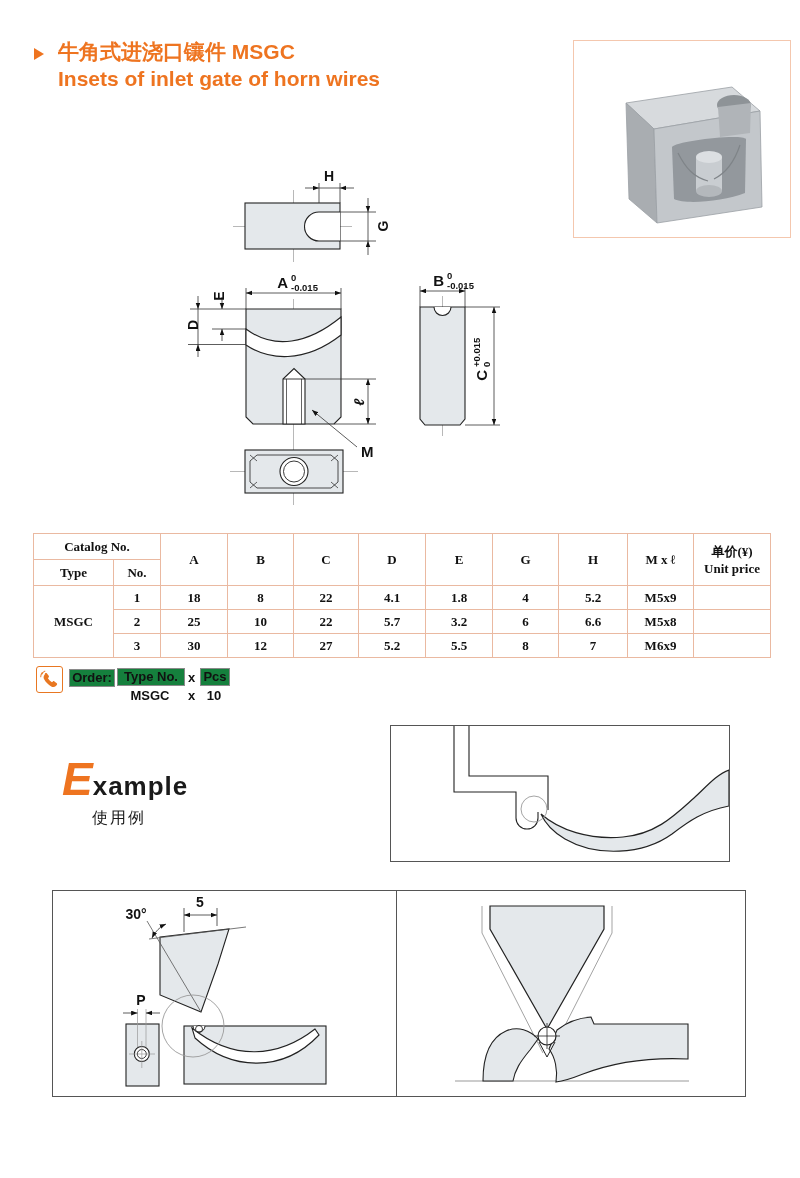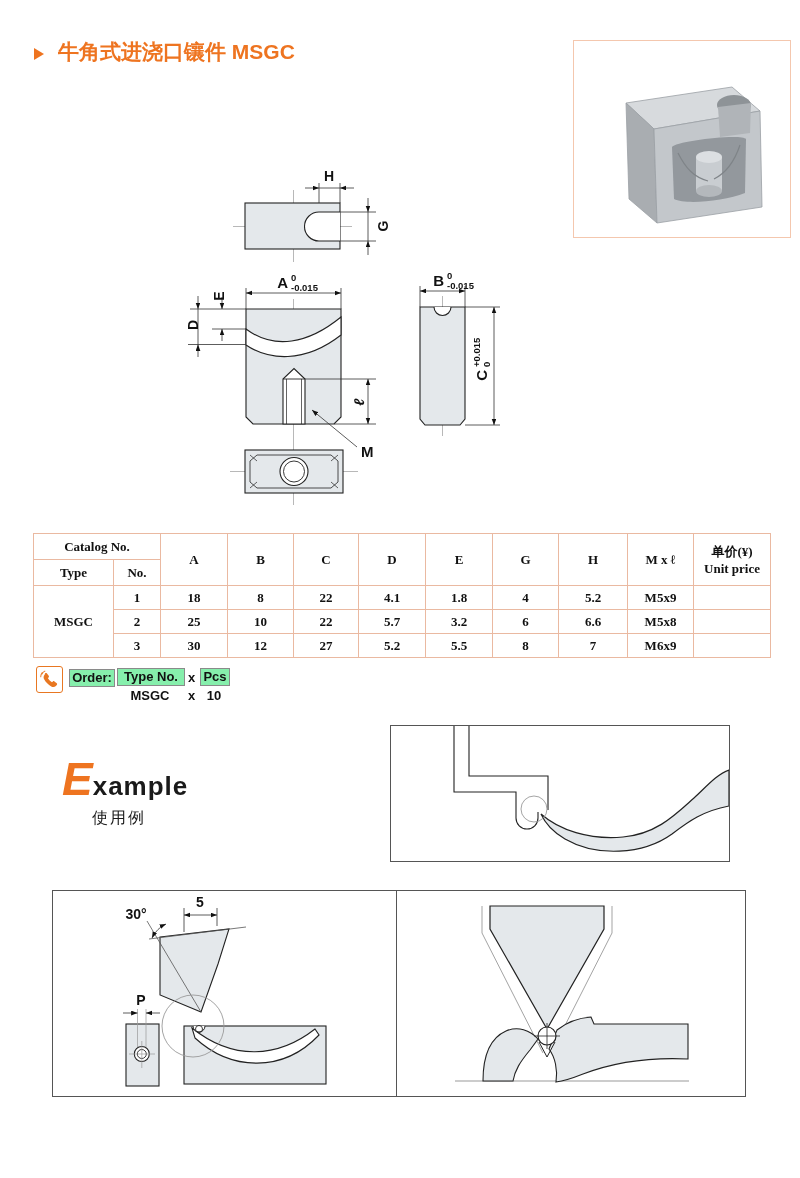--- a/index.html
+++ b/index.html
@@ -21,21 +21,21 @@
   
   .spec-table{position:absolute;left:33px;top:533px;border-collapse:collapse;table-layout:fixed;width:737px;font-family:Liberation Serif, serif;}
   .spec-table td{border:1px solid #eab9a1;text-align:center;vertical-align:middle;
                  font-size:13px;font-weight:bold;padding:0;background:#fff;}
   .spec-table .hrow td{height:25px;}
   .spec-table .drow td{height:23px;}
   .price-en{font-size:13px;}
   
   .order-row{position:absolute;left:36px;top:666px;height:42px;font-size:13px;font-weight:bold;}
   .phone-box{position:absolute;left:0;top:0;width:25px;height:25px;border:1.5px solid #e87722;border-radius:3px;}
-  .obox{position:absolute;border:1px solid #8a8a8a;text-align:center;height:16px;line-height:16px;background:#86efac;}
+  .obox{position:absolute;border:1px solid #8a8a8a;text-align:center;height:16px;line-height:16px;background:#15803d;}
   .order-label{left:33px;top:3px;width:44px;}
   .typeno-box{left:81px;top:2px;width:66px;}
   .times1{position:absolute;left:152px;top:4px;}
   .pcs-box{left:164px;top:2px;width:28px;}
   .sample{position:absolute;top:22px;text-align:center;}
   .sample-type{left:81px;width:66px;}
   .sample-x{left:152px;}
   .sample-qty{left:164px;width:28px;}
   
   .example-head{position:absolute;left:62px;top:752px;}
@@ -50,20 +50,21 @@
   .cell-right{position:absolute;left:344px;top:0;}
 </style>
 </head>
 <body>
 
 <div id="page">
 
   <div class="bullet"></div>
   <div class="title-block">
     <div class="title-zh">牛角式进浇口镶件 MSGC</div>
+    <div class="title-en">Insets of inlet gate of horn wires</div>
   </div>
 
   <div class="photo-box">
     <svg width="214" height="194" viewBox="0 0 214 194">
       <polygon points="52,62 158,46 186,70 80,88" fill="#d7dadd" stroke="#9aa0a4" stroke-width="0.8"></polygon>
       <polygon points="52,62 80,88 83,182 55,158" fill="#a9adb1" stroke="#9aa0a4" stroke-width="0.8"></polygon>
       <polygon points="80,88 186,70 188,166 83,182" fill="#c3c7cb" stroke="#9aa0a4" stroke-width="0.8"></polygon>
       <ellipse cx="160" cy="64" rx="17" ry="10" fill="#8e9397"></ellipse>
       <path d="M144,66 L146,96 L176,92 L177,62 Z" fill="#b0b4b8"></path>
       <path d="M98,106 C100,100 168,92 172,98 L171,152 C150,160 112,164 100,158 Z" fill="#93989d"></path>

